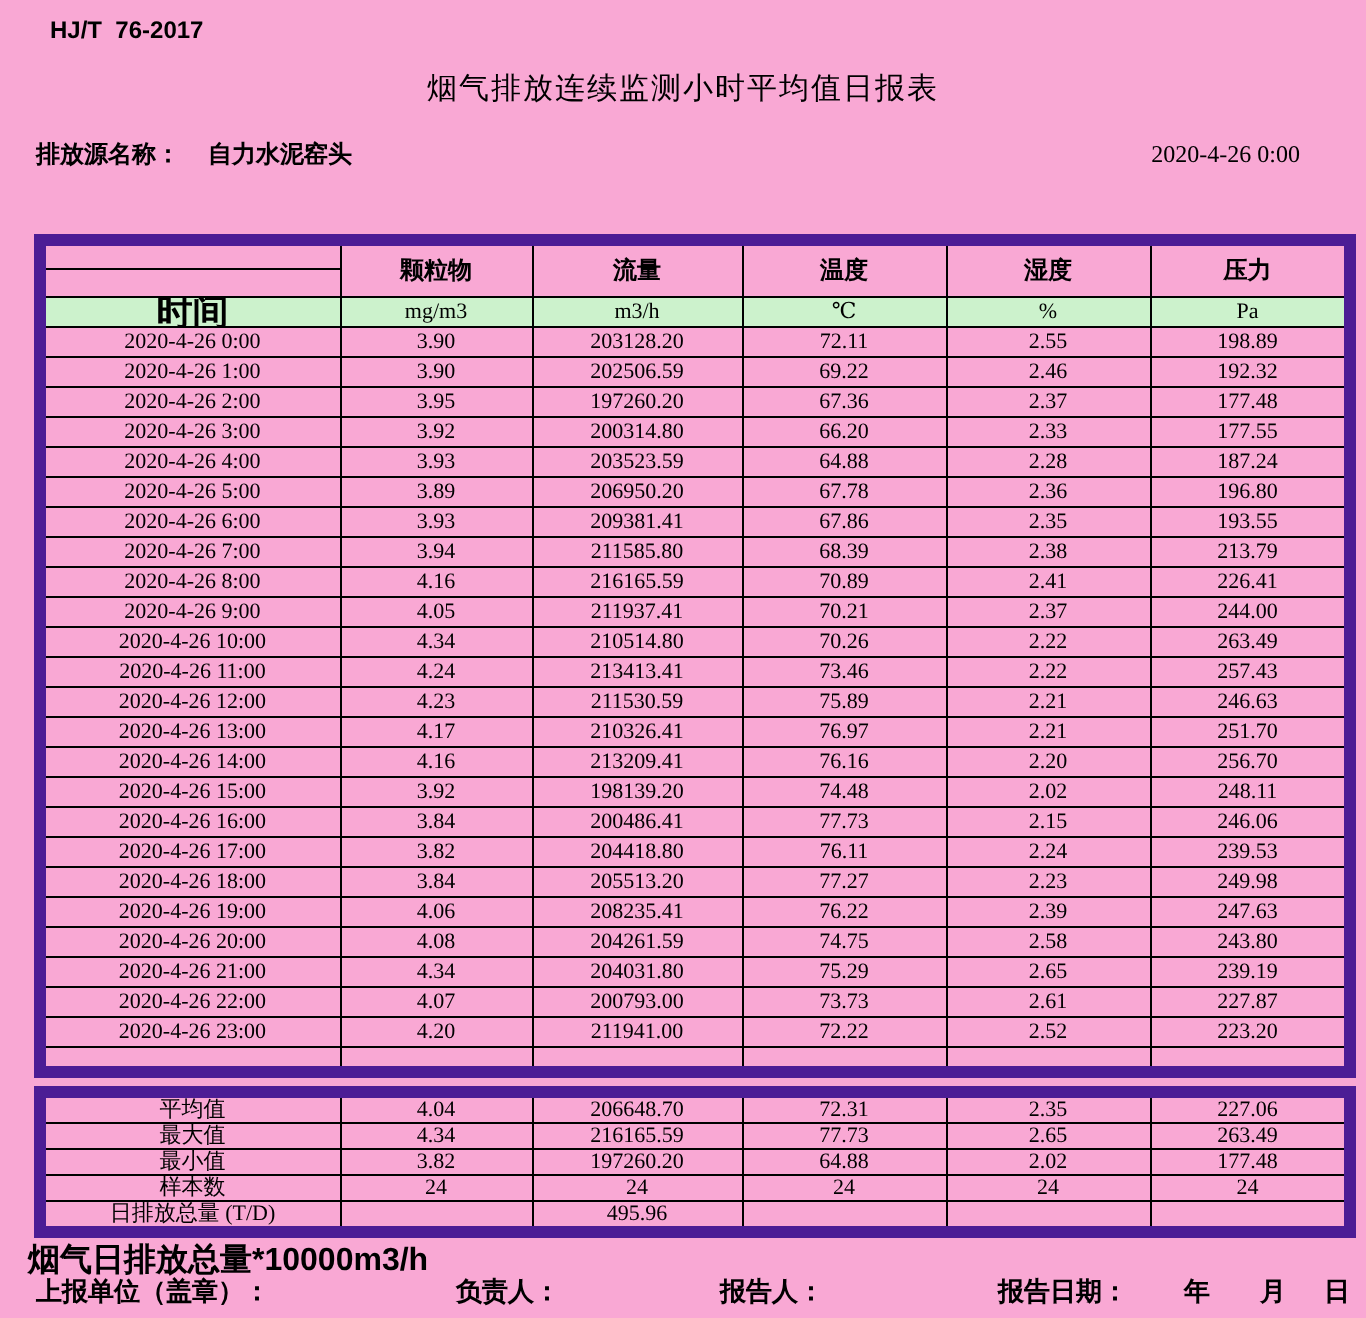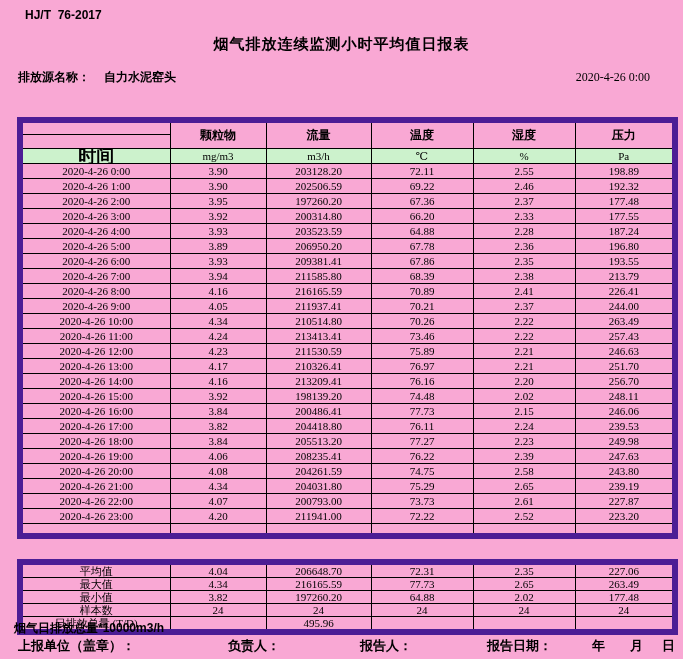--- a/index.html
+++ b/index.html
@@ -21,21 +21,21 @@
     font-weight: bold;
     white-space: pre;
   }
   .title {
     position: absolute;
     top: 35px;
     left: 0;
     width: 100%;
     text-align: center;
     font-size: 15px;
-    font-weight: bold;
+    font-weight: normal;
     letter-spacing: 1px;
   }
   .meta {
     position: absolute;
     top: 69px;
     left: 18px;
     right: 33px;
     display: flex;
     justify-content: space-between;
     align-items: baseline;
@@ -74,43 +74,43 @@
     white-space: nowrap;
     overflow: hidden;
   }
   tr.pol th {
     font-weight: bold;
     font-size: 12px;
   }
   tr.units td, tr.units th { background: var(--green, #ccf2cc); }
   th.time-h { font-weight: bold; font-size: 18px; }
   tr.empty-row td { height: 13px; line-height: 13px; }
-  table.summary { margin-top: 20px; }
+  table.summary { margin-top: 4px; }
   table.summary td { height: 12px; line-height: 12px; }
   .note {
     position: absolute;
     top: 620px;
     left: 14px;
-    font-size: 12px;
+    font-size: 16px;
     font-weight: bold;
   }
   .sig {
     position: absolute;
     top: 637px;
     left: 0;
     width: 100%;
     height: 16px;
     font-size: 13px;
     font-weight: bold;
   }
   .sig span { position: absolute; top: 0; white-space: nowrap; }
   .sig .s-unit { left: 18px; }
   .sig .s-resp { left: 228px; }
   .sig .s-reporter { left: 360px; }
-  .sig .s-date { left: 487px; }
+  .sig .s-date { left: 499px; }
   .sig .s-year { left: 592px; }
   .sig .s-month { left: 630px; }
   .sig .s-day { left: 662px; }
 </style>
 </head>
 <body>
 
 <div class="page">
 
   <div class="std">HJ/T  76-2017</div>

